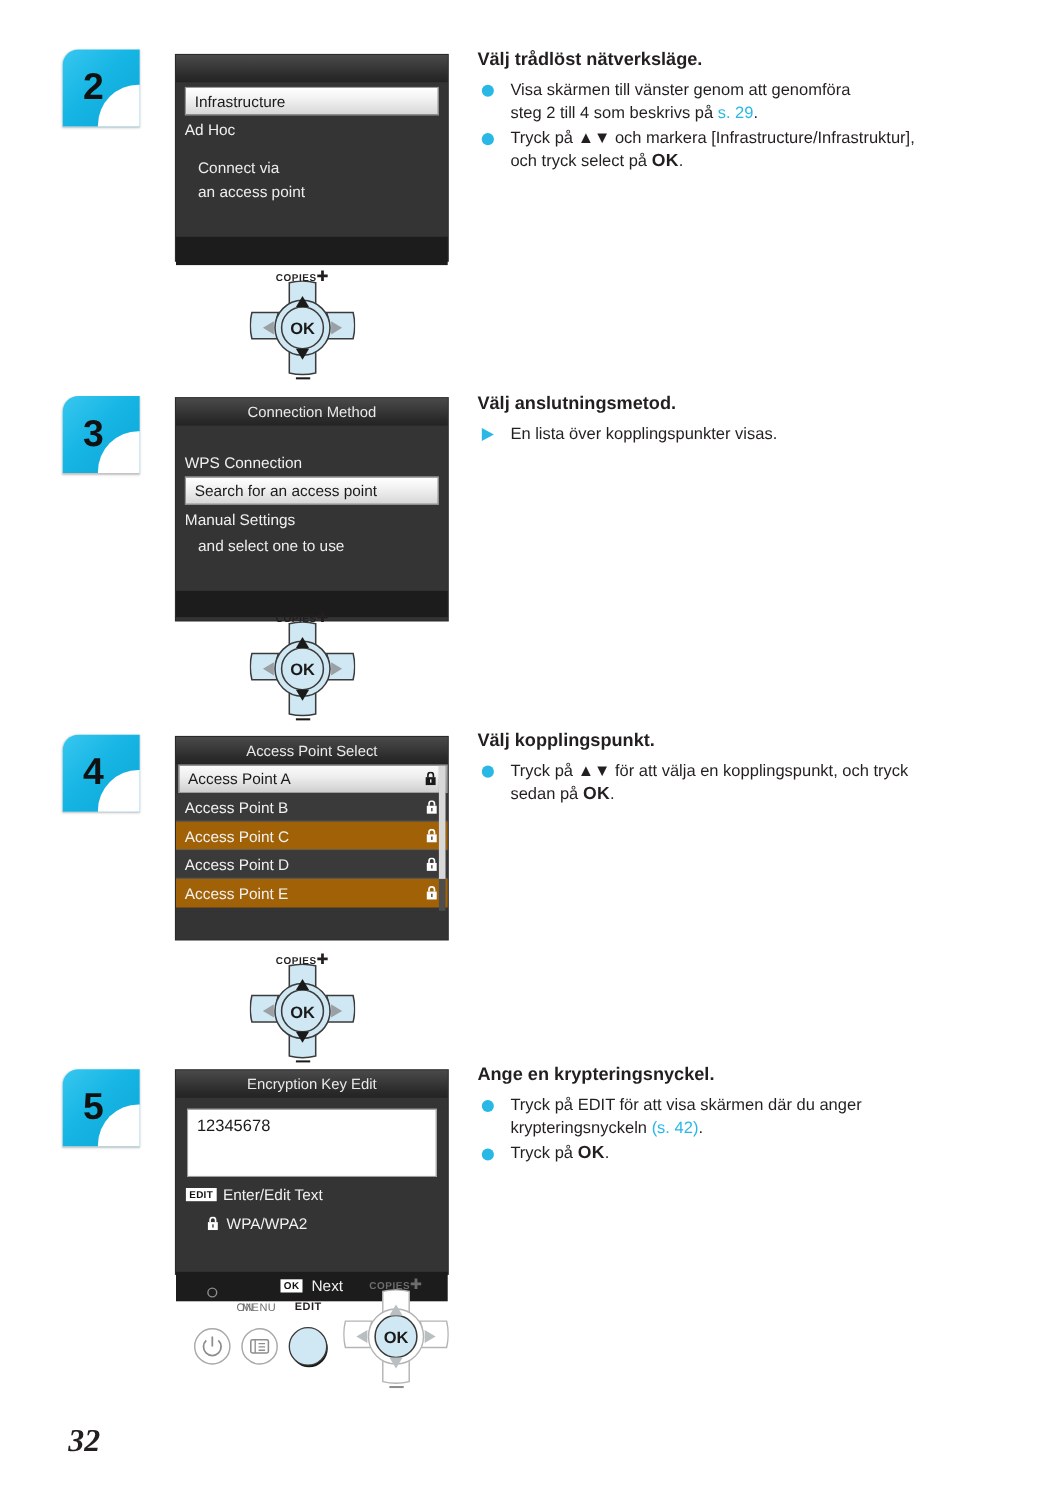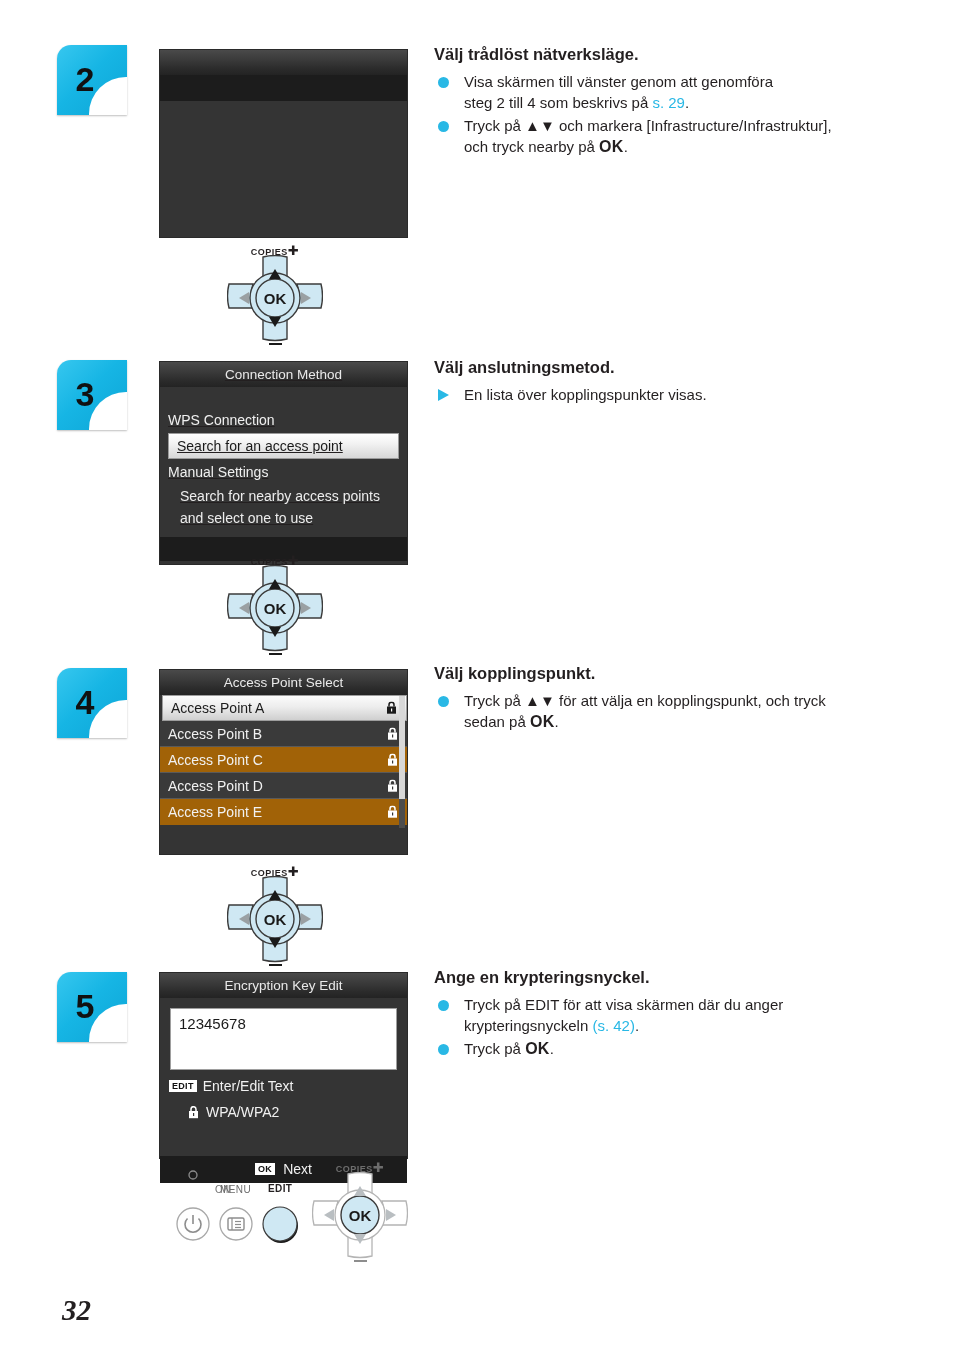--- a/index.html
+++ b/index.html
@@ -124,20 +124,31 @@
 
 <div class="page">
 
   <div class="step" style="top:45px;">
     <div class="badge">
       <span>2</span>
     </div>
 
     <div class="lcd" style="top:5px;height:187px;">
       <div class="lcd-title blank"></div>
+      <div class="lcd-body" style="height:136px;padding-top:4px;">
+        <div class="row sel" style="margin:0 8px;">
+          <span>Infrastructure</span>
+        </div>
+        <div class="row">
+          <span>Ad Hoc</span>
+        </div>
+        <div class="spacer"></div>
+        <div class="row sub">Connect via</div>
+        <div class="row sub">an access point</div>
+      </div>
       <div class="lcd-foot"></div>
     </div>
 
     <div class="dpad" style="left:227px;top:198px;">
       <div class="copies">
         <span>COPIES</span><span style="font-size:13px;">✚</span>
       </div>
       <svg width="96" height="90" viewBox="0 0 96 90" style="position:absolute;left:0;top:12px;">
         <g fill="#cfe8f3" stroke="#3b3b3b" stroke-width="1.4">
           <path d="M36 2 q12 -3 24 0 l0 24 q-12 -4 -24 0 z"></path>
@@ -160,44 +171,43 @@
       <h3>Välj trådlöst nätverksläge.</h3>
       <ul class="bullets">
         <li>
           <span class="dot"></span>
           <span>Visa skärmen till vänster genom att genomföra</span><br>
           <span>steg 2 till 4 som beskrivs på </span><span class="lnk">s. 29</span><span>.</span>
         </li>
         <li>
           <span class="dot"></span>
           <span>Tryck på ▲▼ och markera [Infrastructure/Infrastruktur],</span><br>
-          <span>och tryck nearby på </span><span class="ok">OK</span><span>.</span>
+          <span>och tryck select på </span><span class="ok">OK</span><span>.</span>
         </li>
       </ul>
     </div>
   </div>
 
   <div class="step" style="top:360px;">
     <div class="badge">
       <span>3</span>
     </div>
 
-    <div class="lcd" style="top:2px;height:202px;text-decoration:underline;">
+    <div class="lcd" style="top:2px;height:202px;">
       <div class="lcd-title">Connection Method</div>
       <div class="lcd-body" style="height:130px;padding-top:20px;">
         <div class="row">
           <span>WPS Connection</span>
         </div>
         <div class="row sel" style="margin:0 8px;">
           <span>Search for an access point</span>
         </div>
         <div class="row">
           <span>Manual Settings</span>
         </div>
-        <div class="row sub">Search for nearby access points</div>
         <div class="row sub">and select one to use</div>
       </div>
       <div class="lcd-foot" style="height:24px;"></div>
     </div>
 
     <div class="dpad" style="left:227px;top:193px;">
       <div class="copies">
         <span>COPIES</span><span style="font-size:13px;">✚</span>
       </div>
       <svg width="96" height="90" viewBox="0 0 96 90" style="position:absolute;left:0;top:12px;">

